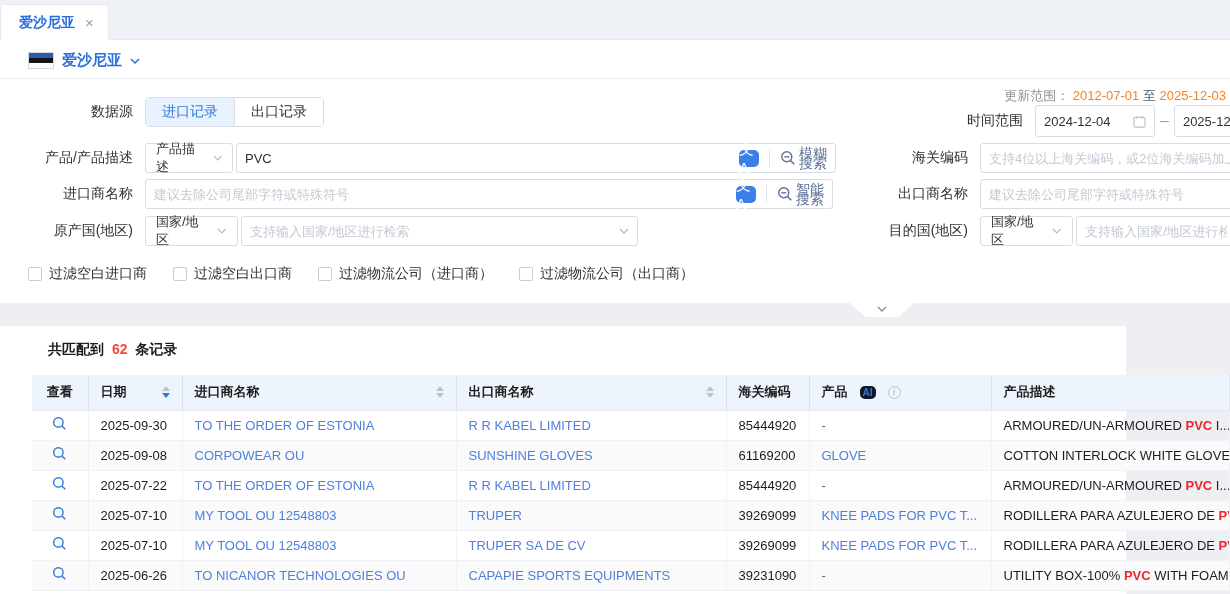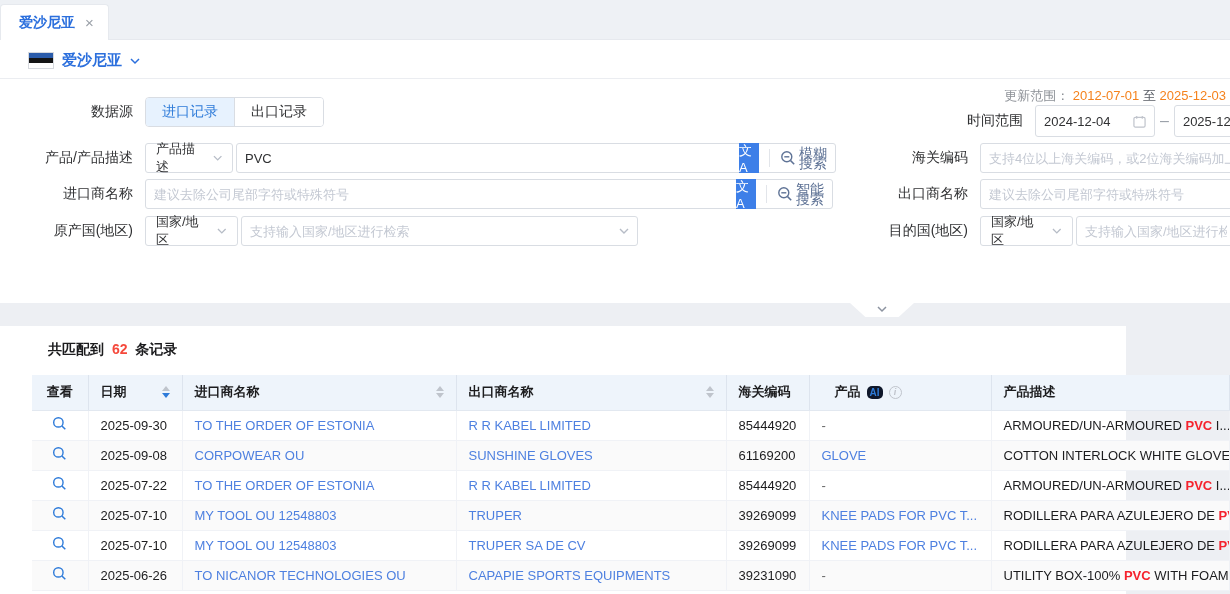--- a/index.html
+++ b/index.html
@@ -39,22 +39,22 @@
 
   .sel { height:30px; border:1px solid #d9dde3; border-radius:3px; background:#fff; display:flex;
          align-items:center; gap:8px; padding:0 10px; font-size:13px; color:#303133; }
   .inputbox { height:30px; border:1px solid #d9dde3; border-radius:3px; background:#fff;
               display:flex; align-items:center; padding:0 8px; }
   .inputbox input { border:none; outline:none; flex:1; font-size:13px; color:#303133; min-width:0;
                     font-family:"Liberation Sans","DejaVu Sans",sans-serif; background:transparent; }
   .inputbox input::placeholder { color:#c3c8d2; }
   .suffix { display:flex; align-items:center; gap:6px; }
   .vline { width:1px; height:18px; background:#e2e5ea; margin:0 4px; }
-  .trans-ic { width:20px; height:30px; background:#3d7fe8; border-radius:0; color:#fff;
-              font-size:13px; display:flex; align-items:center; justify-content:center; letter-spacing:0; cursor:pointer; }
+  .trans-ic { width:20px; height:17px; background:#3d7fe8; border-radius:5px; color:#fff;
+              font-size:15px; display:flex; align-items:center; justify-content:center; letter-spacing:0; cursor:pointer; }
   .fuzzy { display:flex; align-items:center; gap:3px; cursor:pointer; }
   .fuzzy .txt { font-size:14px; line-height:10px; color:#5f7396; }
   .datebox { height:32px; border:1px solid #d9dde3; border-radius:3px; background:#fff;
              display:flex; align-items:center; padding:0 8px; gap:6px; font-size:13px; color:#303133; }
   .dash { color:#9aa0a8; margin:0 5px; }
 
   .chkrow { position:absolute; top:225px; left:28px; display:flex; align-items:center; gap:26px; }
   .chk { display:flex; align-items:center; gap:7px; font-size:14px; color:#303133; cursor:pointer; }
   .box { width:14px; height:14px; border:1px solid #c8ccd4; border-radius:2px; background:#fff; }
 
@@ -69,21 +69,21 @@
   .results .cnt { color:#f5483b; margin:0 4px; }
 
   .table-wrap { position:absolute; top:49px; left:32px; width:1204px; overflow:hidden; }
   table { border-collapse:collapse; table-layout:fixed; width:1500px; }
   th { background:#eef4fb; height:35px; font-size:13px; color:#1c1c1e; text-align:left;
        padding:0 12px; border-right:1px solid #dde4ee; border-bottom:1px solid #e2e8f0; font-weight:700; }
   td { height:30px; font-size:13px; color:#1c1c1e; padding:0 12px;
        border-right:1px solid #f0f2f6; border-bottom:1px solid #f0f2f6; white-space:nowrap; overflow:hidden; }
   tr.alt td { background:#fafafa; }
   .th-flex { display:flex; align-items:center; justify-content:space-between; }
-  .th-left { display:flex; align-items:center; gap:6px;margin-left:13px; }
+  .th-left { display:flex; align-items:center; gap:12px; }
   .sorter { display:flex; flex-direction:column; gap:2px; }
   .car { width:0; height:0; border:4px solid transparent; }
   .car.up { border-bottom:5px solid #bfc4cc; border-top:none; }
   .car.dn { border-top:5px solid #bfc4cc; border-bottom:none; }
   .car.dn.active { border-top-color:#2e7bd9; }
   .aibadge { background:#0f172a; color:#2e7bd9; font-size:10px; font-weight:700;
              border-radius:5px; padding:1px 3px; }
   .info-ic { width:13px; height:13px; border:1px solid #c0c4cc; border-radius:50%; color:#c0c4cc;
              font-size:9px; display:inline-flex; align-items:center; justify-content:center; font-style:italic; }
   .c-view { text-align:center; }
@@ -230,20 +230,38 @@
         <span>国家/地区</span>
         <svg class="chev" viewBox="0 0 10 10">
             <path d="M1 3 L5 7 L9 3" fill="none" stroke="#b6bcc6" stroke-width="1.4"></path>
           </svg>
       </div>
       <div class="inputbox" style="width:160px; margin-left:3px;">
         <input placeholder="支持输入国家/地区进行检索" style="">
       </div>
     </div>
 
+    <div class="chkrow">
+      <label class="chk">
+          <span class="box"></span>
+          <span>过滤空白进口商</span>
+        </label>
+      <label class="chk">
+          <span class="box"></span>
+          <span>过滤空白出口商</span>
+        </label>
+      <label class="chk">
+          <span class="box"></span>
+          <span>过滤物流公司（进口商）</span>
+        </label>
+      <label class="chk">
+          <span class="box"></span>
+          <span>过滤物流公司（出口商）</span>
+        </label>
+    </div>
 
     <div class="notch">
       <svg width="12" height="12" viewBox="0 0 12 12">
           <path d="M2 4 L6 8 L10 4" fill="none" stroke="#8c93a0" stroke-width="1.5"></path>
         </svg>
     </div>
   </div>
 
   <div class="gap"></div>
 

